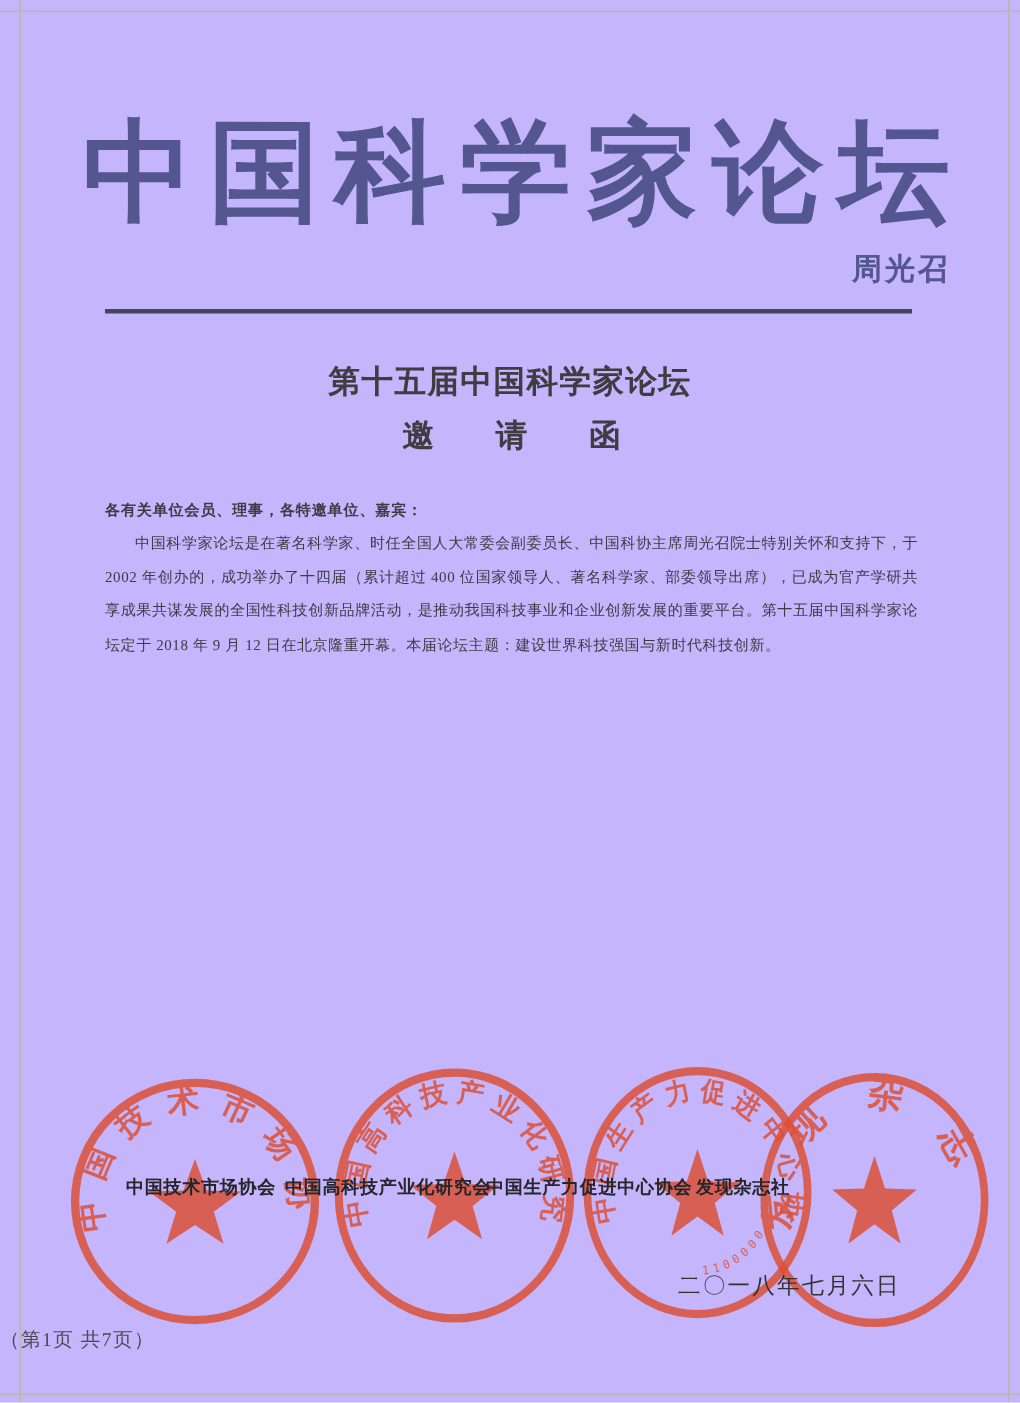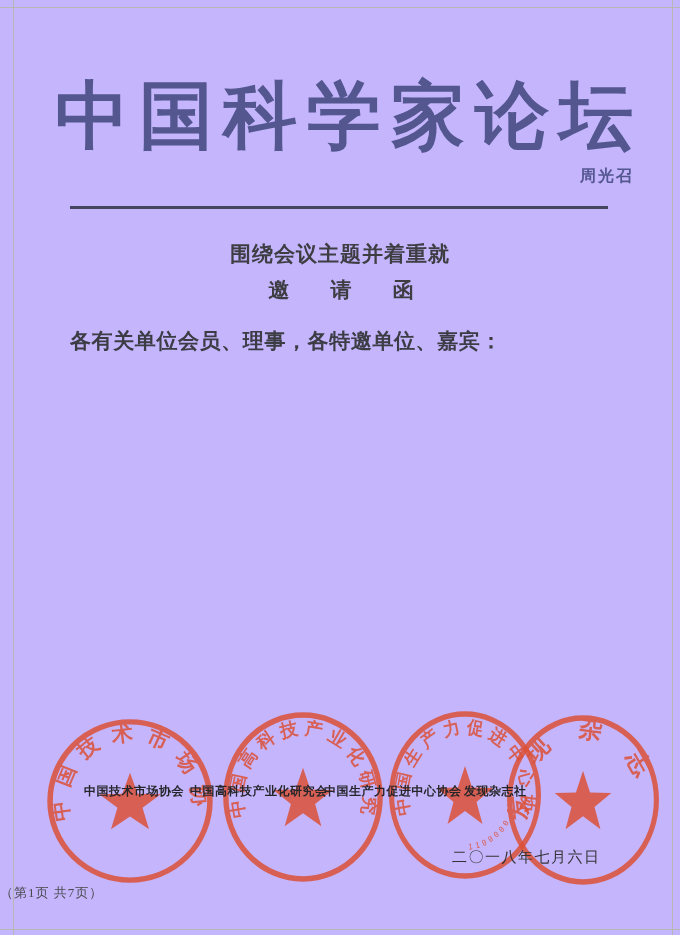--- a/index.html
+++ b/index.html
@@ -20,37 +20,37 @@
   .masthead{
     position:absolute;left:55px;top:60px;width:570px;height:110px;
     text-align:center;
     font-family:"DejaVu Sans","Liberation Sans",sans-serif;
     font-weight:900;font-size:74px;line-height:110px;
     letter-spacing:10px;color:#53568f;white-space:nowrap;
   }
   .signature{
     position:absolute;right:78px;top:166px;
     font-family:Liberation Mono, monospace;
-    font-weight:900;font-size:16px;color:#53568f;letter-spacing:2px;
+    font-weight:900;font-size:20px;color:#53568f;letter-spacing:2px;
   }
   .rule{
     position:absolute;left:70px;top:206px;width:538px;height:3px;
     background:#43465e;
   }
   .h1{
     position:absolute;left:0;top:240px;width:680px;text-align:center;
     font-size:21px;font-weight:600;letter-spacing:1px;color:#3d3d42;
   }
   .h2{
     position:absolute;left:10px;top:276px;width:680px;text-align:center;
     font-size:21px;font-weight:600;letter-spacing:18px;color:#3d3d42;
   }
   .letter{
     position:absolute;left:70px;top:330px;width:542px;
-    font-size:21px;line-height:22.4px;letter-spacing:.4px;
+    font-size:10px;line-height:22.4px;letter-spacing:.4px;
     text-align:justify;color:#3c3c44;
   }
   .letter p{margin:0;text-indent:2em;}
   .letter .salutation{font-weight:700;text-indent:0;letter-spacing:.6px;}
   .letter .attachment{text-indent:2em;}
 
   .stamp{position:absolute;opacity:.84;z-index:1;}
   .stamp svg{display:block;width:100%;height:100%;}
   .seal-text{fill:#dd4f34;font-family:"DejaVu Sans","Liberation Sans",sans-serif;font-weight:700;}
   .seal-serial{fill:#dd4f34;font-family:"DejaVu Sans Mono","Liberation Mono",monospace;}
@@ -75,25 +75,26 @@
 <div class="page">
   <div class="edge left"></div>
   <div class="edge top"></div>
   <div class="edge right"></div>
   <div class="edge bottom"></div>
 
   <div class="masthead">中国科学家论坛</div>
   <div class="signature">周光召</div>
   <div class="rule"></div>
 
-  <div class="h1">围绕会议主题并着重就</div>
+  <div class="h1">第十五届中国科学家论坛</div>
   <div class="h2">邀 请 函</div>
 
   <div class="letter">
     <p class="salutation">各有关单位会员、理事，各特邀单位、嘉宾：</p>
+    <p>中国科学家论坛是在著名科学家、时任全国人大常委会副委员长、中国科协主席周光召院士特别关怀和支持下，于 2002 年创办的，成功举办了十四届（累计超过 400 位国家领导人、著名科学家、部委领导出席），已成为官产学研共享成果共谋发展的全国性科技创新品牌活动，是推动我国科技事业和企业创新发展的重要平台。第十五届中国科学家论坛定于 2018 年 9 月 12 日在北京隆重开幕。本届论坛主题：建设世界科技强国与新时代科技创新。</p>
   </div>
 
   <div class="stamp" style="left:44px;top:718px;width:172px;height:166px;">
     <svg viewBox="0 0 170 170" preserveAspectRatio="none">
       <ellipse cx="85" cy="85" rx="79" ry="81" fill="none" stroke="#dd4f34" stroke-width="5.5"></ellipse>
       <polygon fill="#dd4f34" points="85,56 92.6,77.5 115.4,78.1 97.4,92 103.8,113.9 85,101 66.2,113.9 72.6,92 54.6,78.1 77.4,77.5"></polygon>
       <path id="arc-s1" d="M 26.7 106.2 A 62 62 0 1 1 143.3 106.2" fill="none"></path>
       <text class="seal-text" font-size="21">
         <textPath href="#arc-s1" startOffset="2" textLength="252" lengthAdjust="spacing">中国技术市场协会</textPath>
       </text>

